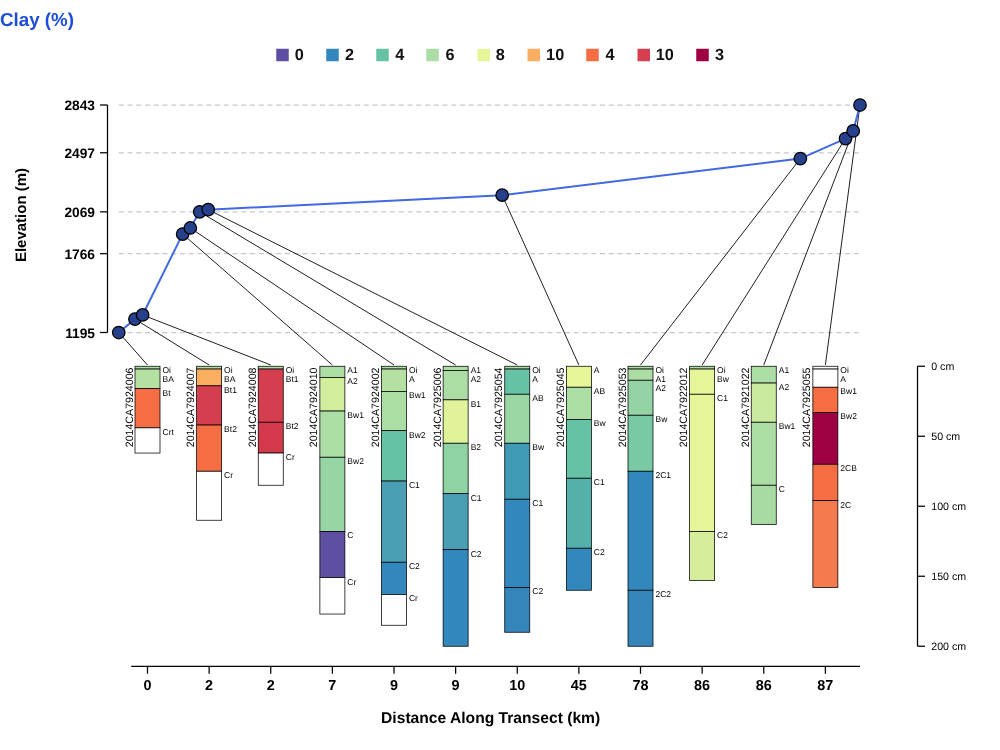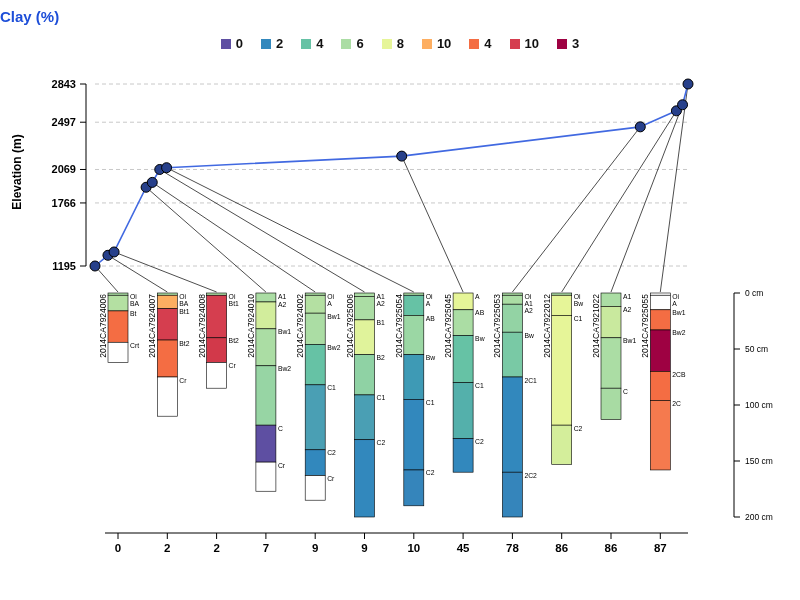--- a/index.html
+++ b/index.html
@@ -272,13 +272,14 @@
       <text x="463.09999999999997" y="552" text-anchor="middle" font-size="11.5" font-weight="bold">45</text>
       <line x1="512.4" y1="533" x2="512.4" y2="539" stroke="#000" stroke-width="1"></line>
       <text x="512.4" y="552" text-anchor="middle" font-size="11.5" font-weight="bold">78</text>
       <line x1="561.7" y1="533" x2="561.7" y2="539" stroke="#000" stroke-width="1"></line>
       <text x="561.7" y="552" text-anchor="middle" font-size="11.5" font-weight="bold">86</text>
       <line x1="611" y1="533" x2="611" y2="539" stroke="#000" stroke-width="1"></line>
       <text x="611" y="552" text-anchor="middle" font-size="11.5" font-weight="bold">86</text>
       <line x1="660.3" y1="533" x2="660.3" y2="539" stroke="#000" stroke-width="1"></line>
       <text x="660.3" y="552" text-anchor="middle" font-size="11.5" font-weight="bold">87</text>
     </svg>
+  <div class="x-axis-title">Distance Along Transect (km)</div>
 </div>
 
 </body></html>

